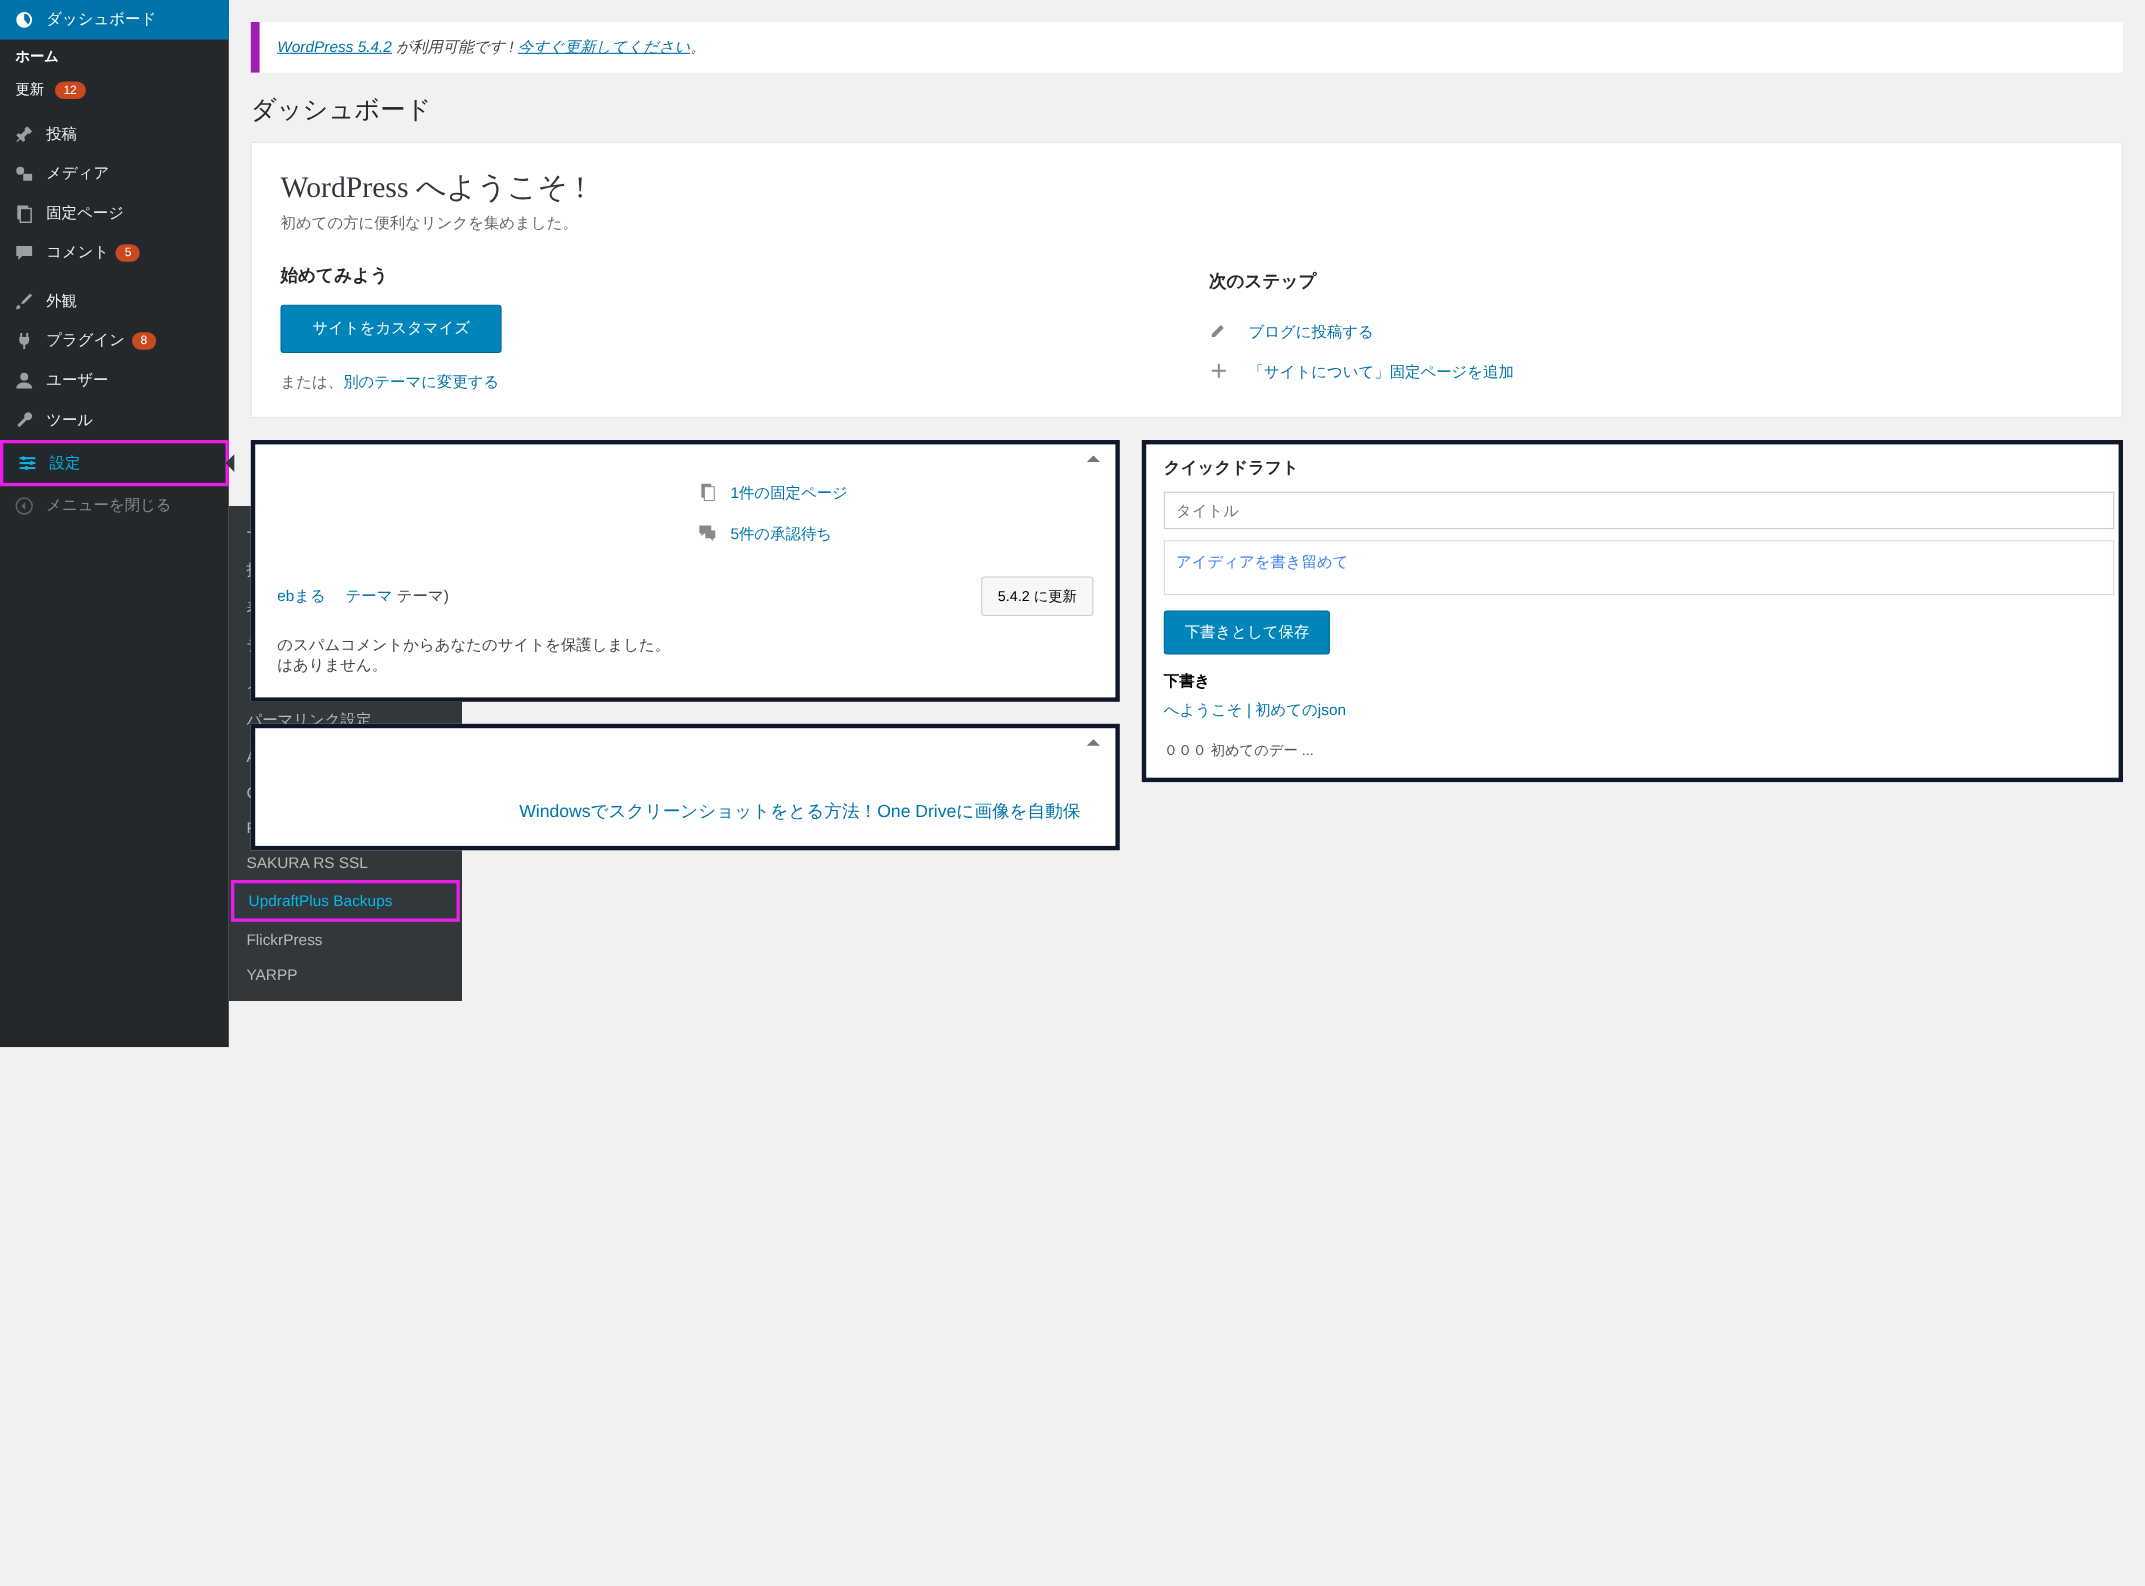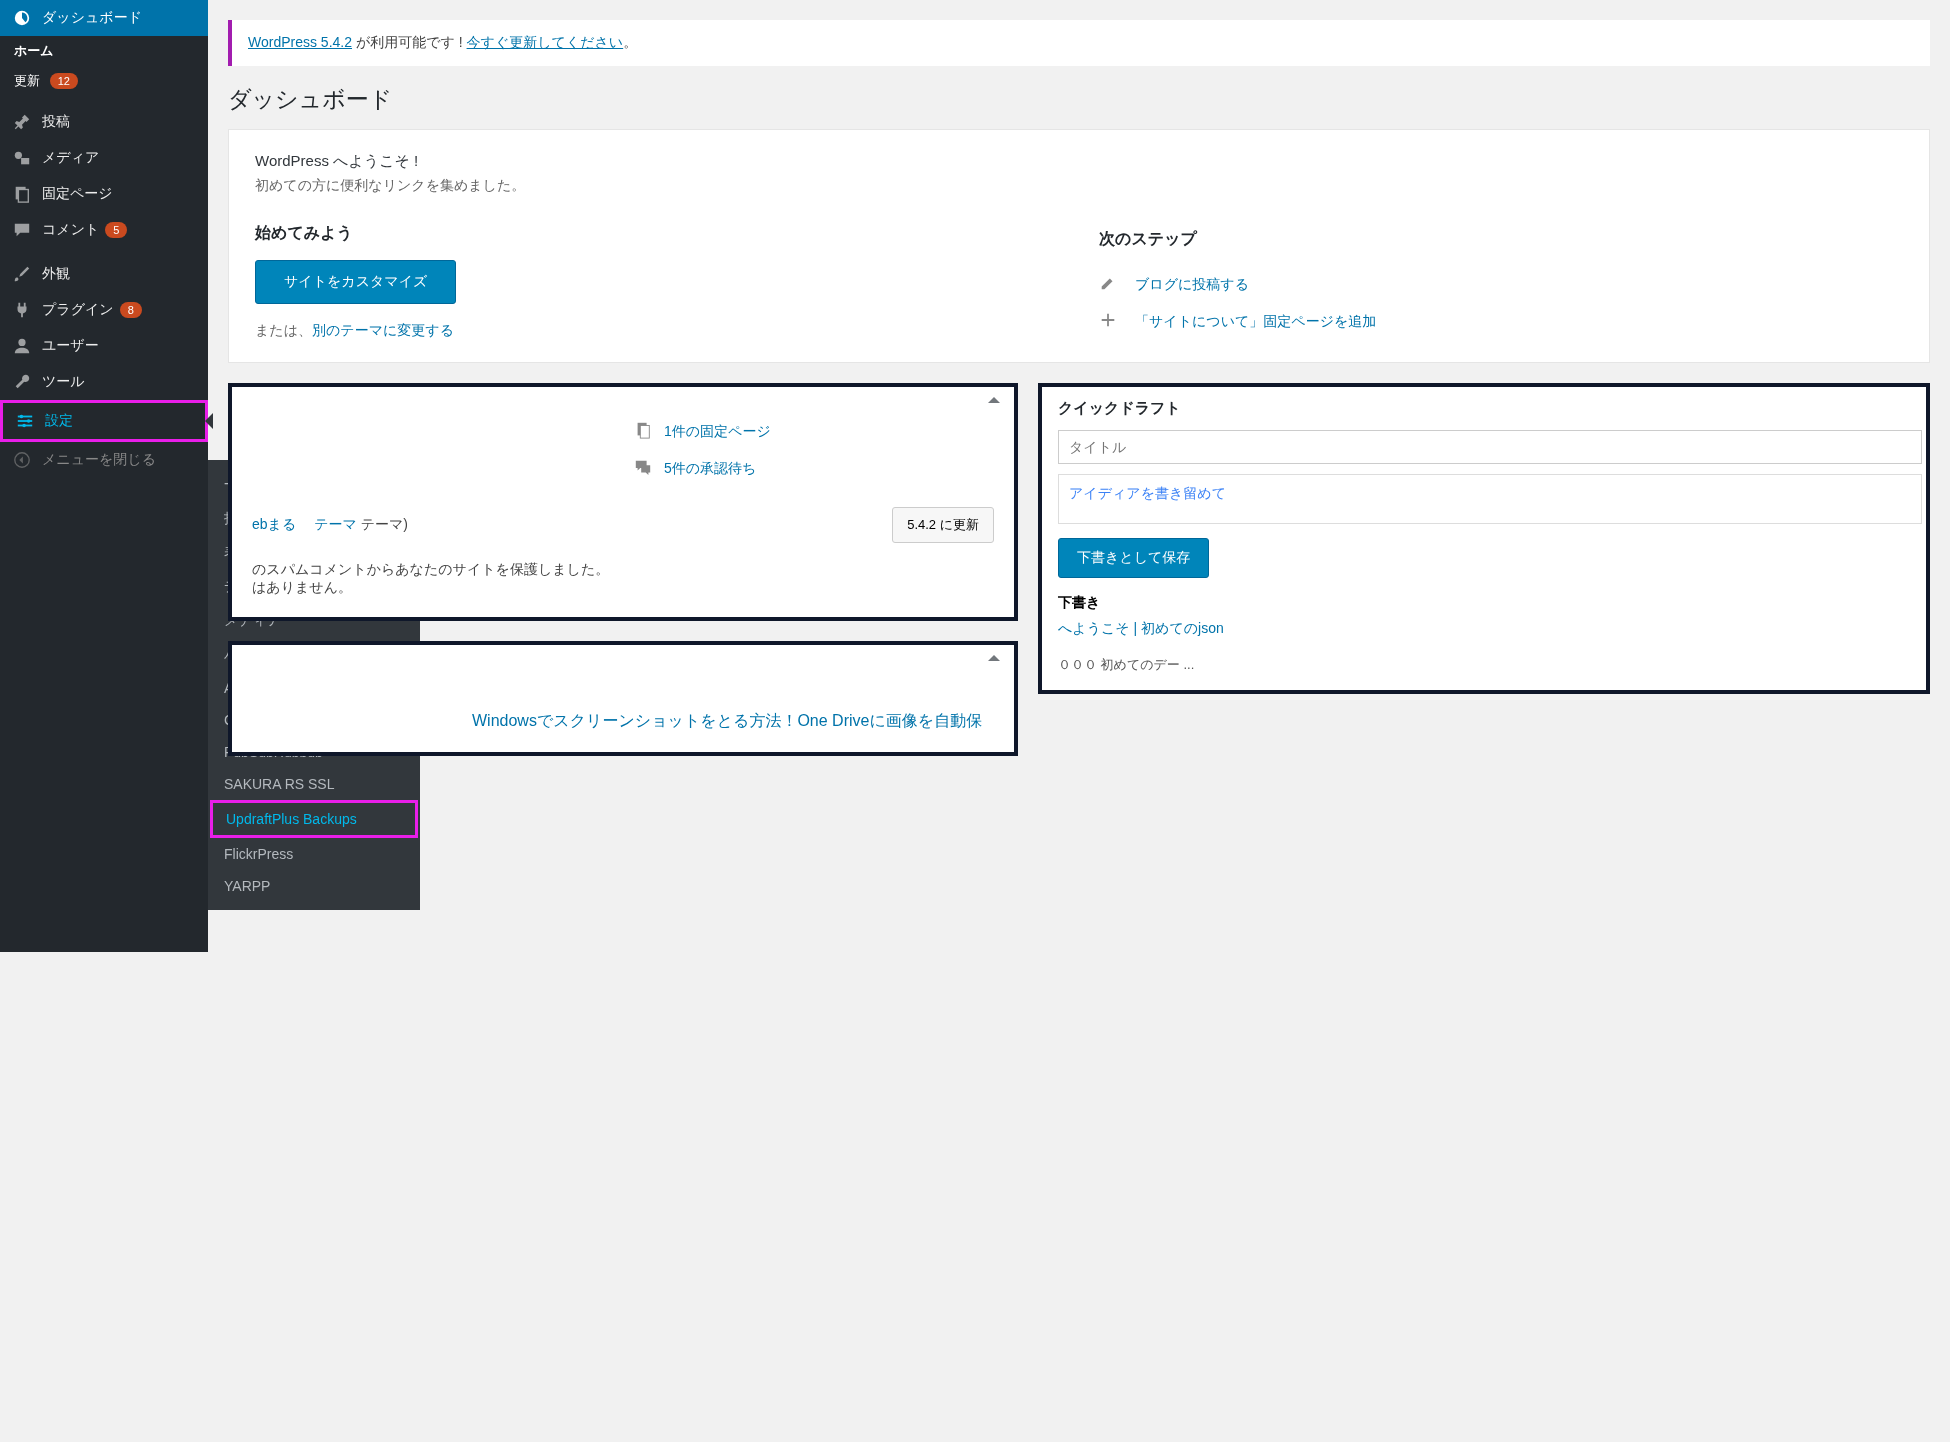--- a/index.html
+++ b/index.html
@@ -23,26 +23,26 @@
 
 .hl-box { border: 3px solid #e91ee9; }
 
 
 .flyout { position: absolute; left: 208px; top: 460px; width: 212px; background: #32373c; padding: 8px 0; }
 .fly-item { padding: 8px 16px; color: #b4b9be; font-size: 14px; cursor: pointer; }
 .fly-item.sel { color: #00b9eb; }
 
 
 .main { flex: 1; padding: 0 20px 20px 20px; position: relative; min-width: 0; }
-.notice { background: #fff; border-left: 4px solid #a21caf; padding: 14px 16px; margin-top: 20px; font-size: 14px; color: #444; }
+.notice { background: #fff; border-left: 8px solid #a21caf; padding: 14px 16px; margin-top: 20px; font-size: 14px; color: #444; font-style: italic; }
 .notice a { color: #0073aa; text-decoration: underline; }
 h1.title { font-size: 23px; font-weight: 400; padding: 18px 0 14px; color: #23282d; }
 
 .welcome { background: #fff; padding: 22px 26px; border: 1px solid #e5e5e5; }
-.welcome h2 { font-size: 15px; font-weight: 500; color: #32373c; margin-bottom: 6px; }
+.welcome h2 { font-size: 27px; font-weight: 500; color: #32373c; margin-bottom: 6px; font-family: Liberation Serif, serif; }
 .welcome .sub { color: #666; font-size: 14px; margin-bottom: 28px; }
 .wcols { display: flex; gap: 40px; align-items: flex-end; }
 .wcol { flex: 1; }
 .wcol h3 { font-size: 16px; font-weight: 600; margin-bottom: 16px; color: #23282d; }
 .btn-primary { background: #0085ba; color: #fff; border: 1px solid #006799; padding: 12px 28px; font-size: 14px; border-radius: 3px; cursor: pointer; }
 .or-text { font-size: 14px; color: #666; margin-top: 18px; }
 .or-text a { color: #0073aa; text-decoration: none; }
 .step-link { display: flex; align-items: center; padding: 8px 0; color: #0073aa; font-size: 14px; }
 .step-link .sicon { width: 24px; color: #888; margin-right: 12px; }
 

